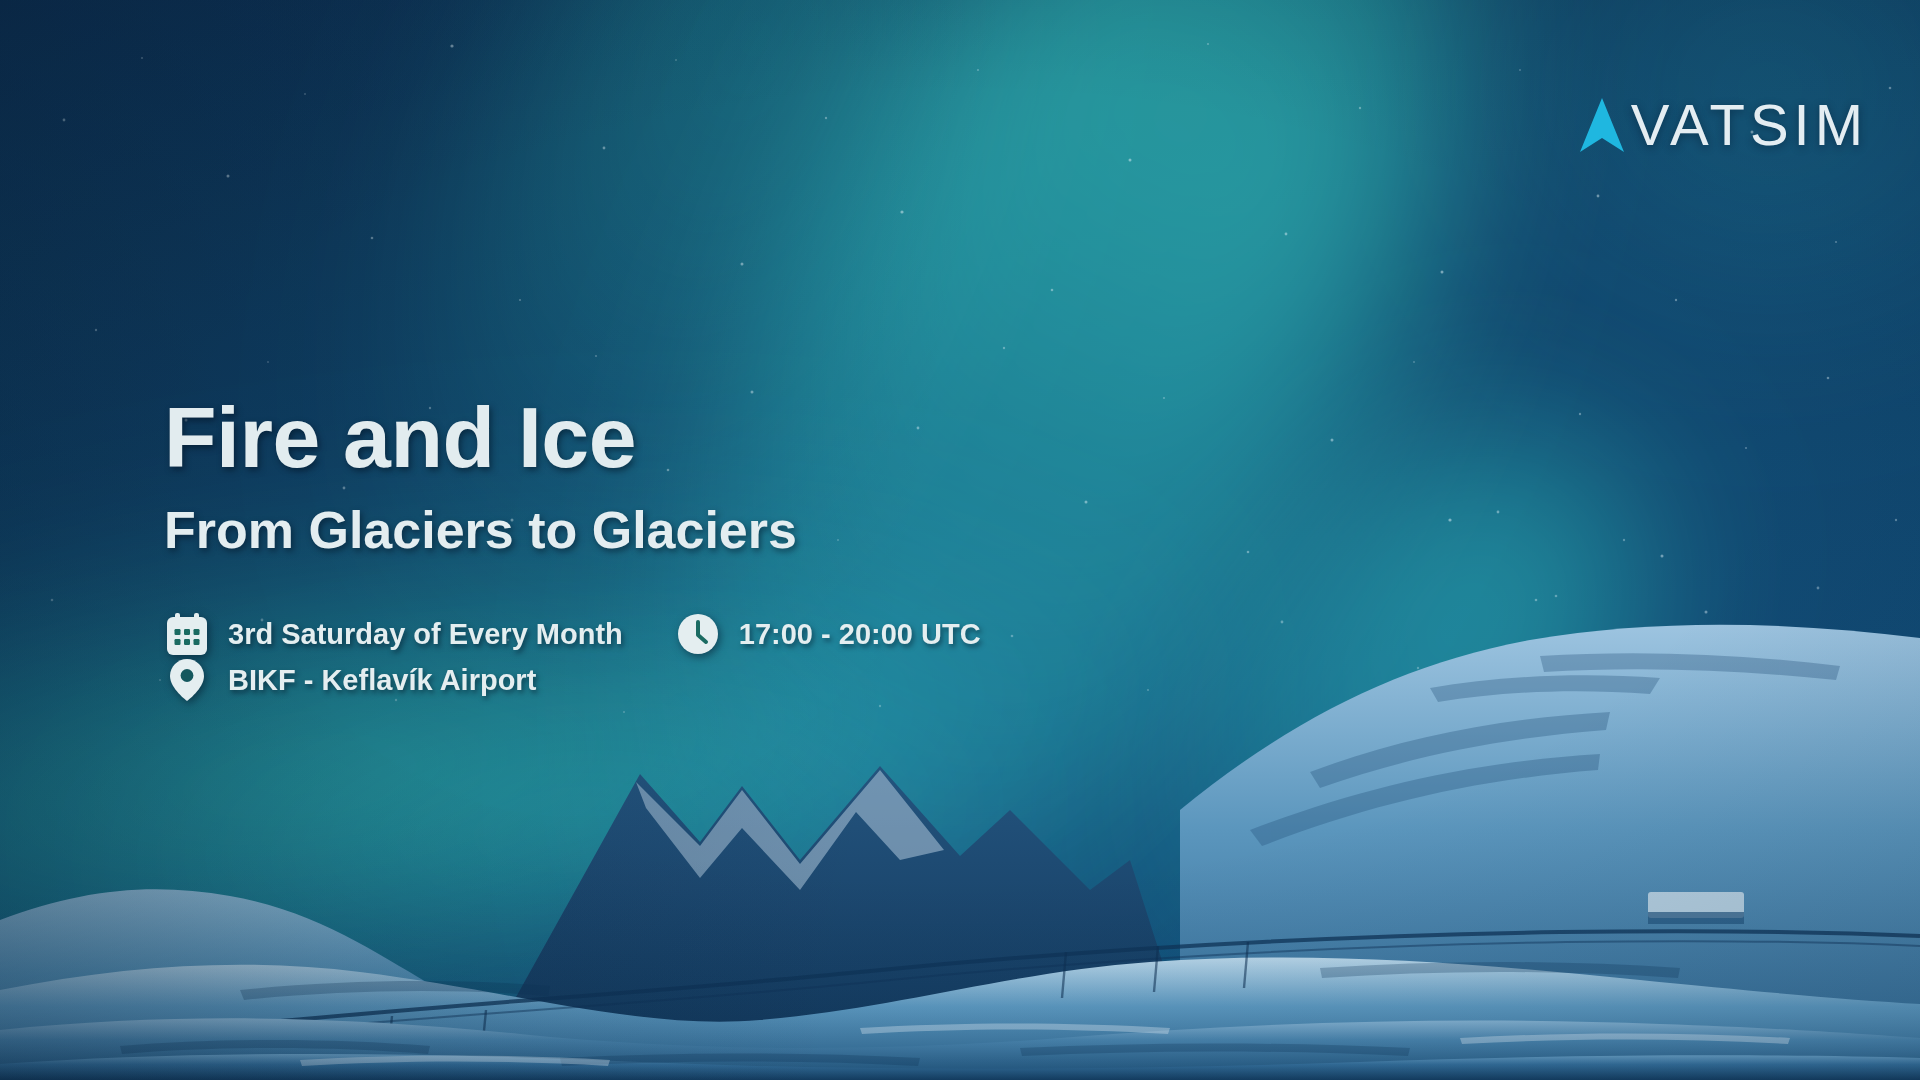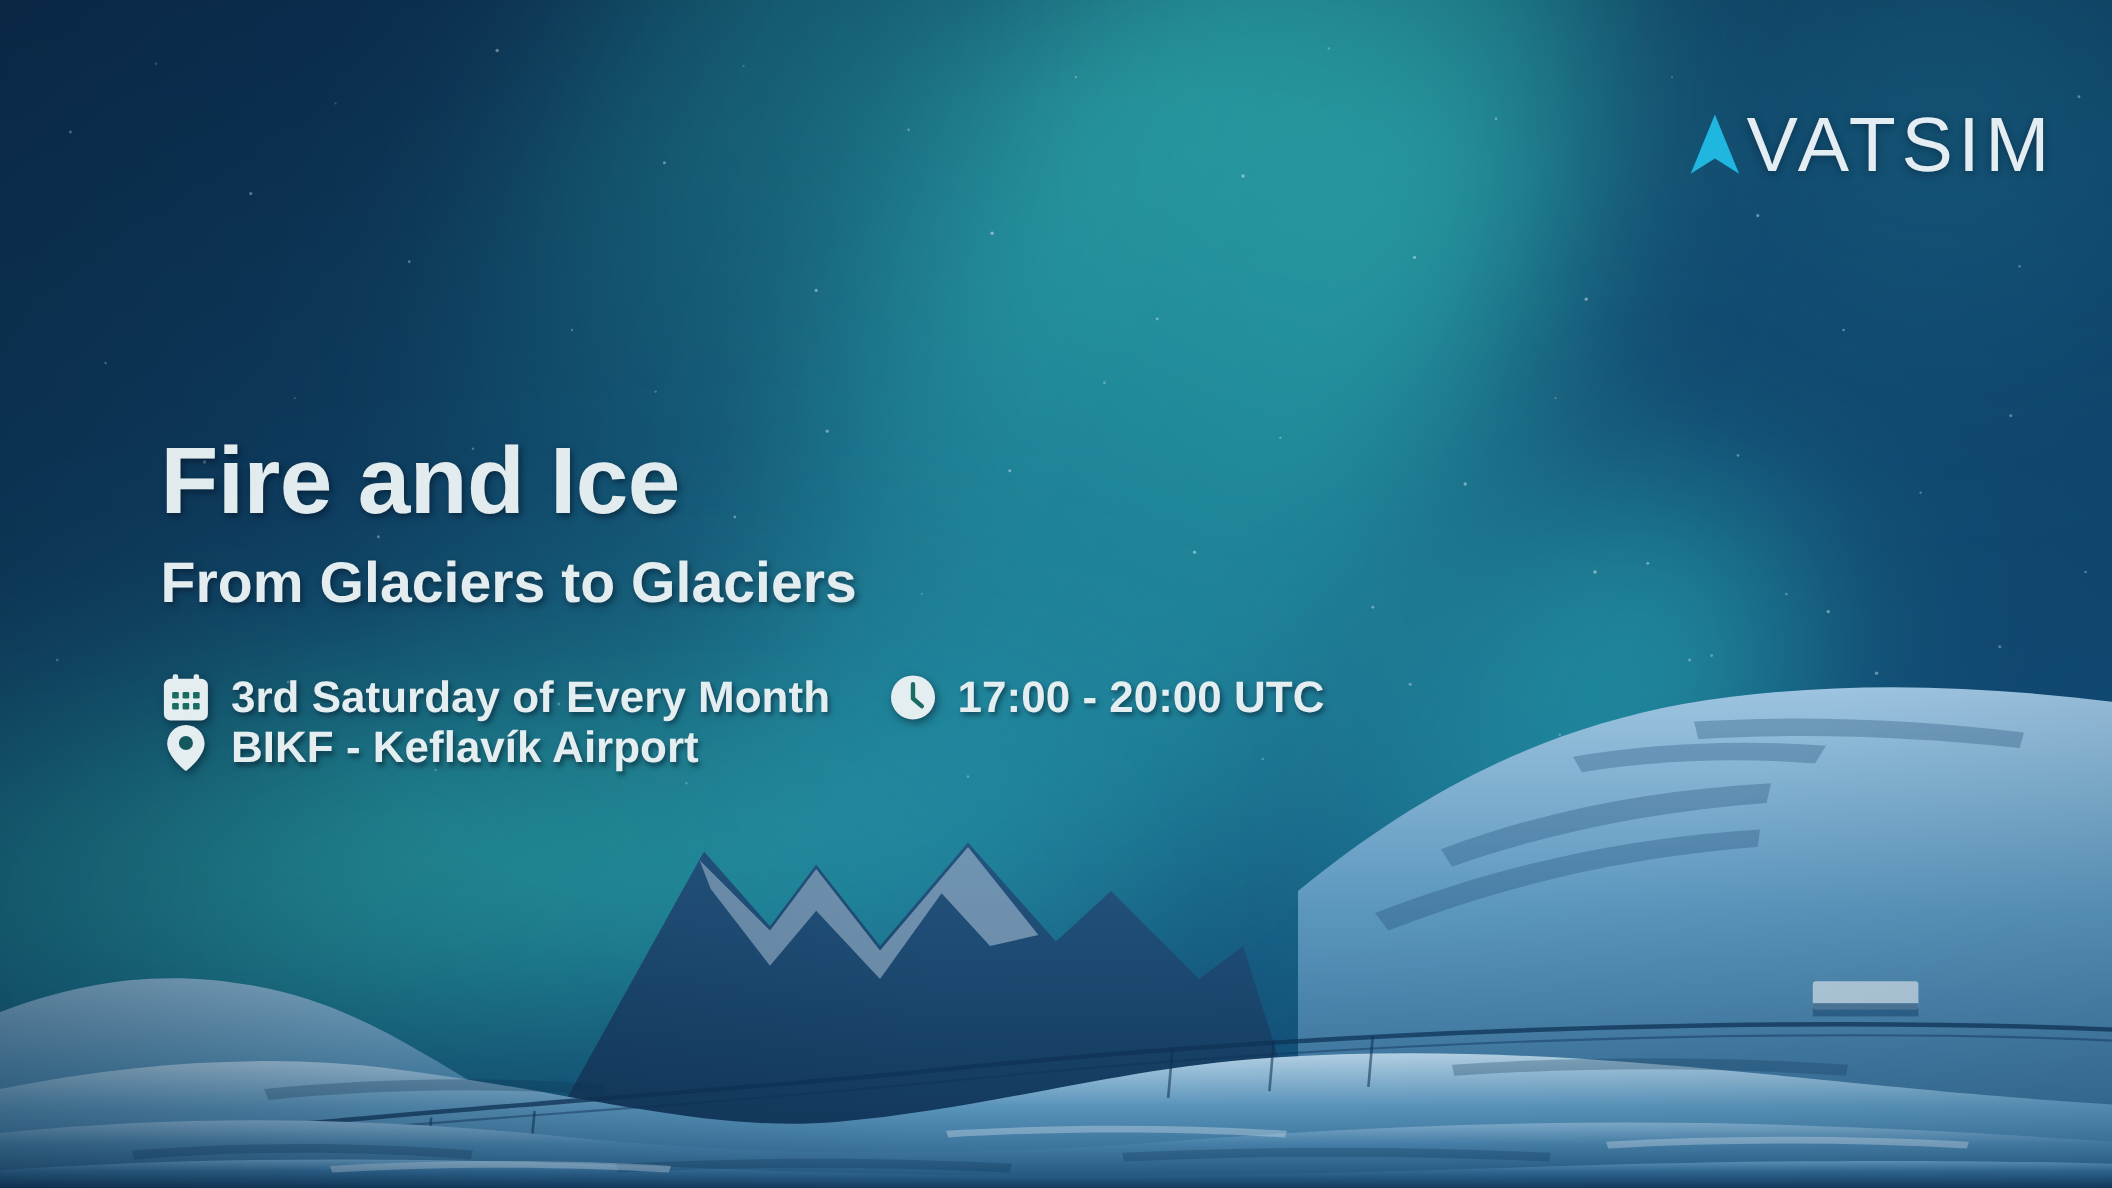--- a/index.html
+++ b/index.html
@@ -191,42 +191,42 @@
     align-items: center;
     gap: 6px;
   }
   .logo-mark {
     display: block;
     width: 46px;
     height: 58px;
     flex: none;
   }
   .logo-vatsim {
-    font-size: 70px;
+    font-size: 58px;
     letter-spacing: 5px;
     color: #e4edf2;
     font-weight: 300;
     white-space: nowrap;
     text-shadow: 0 2px 8px rgba(0,20,40,0.45);
   }
   .logo-region {
     margin-top: 2px;
     margin-right: 1px;
     font-size: 52px;
     letter-spacing: 2.4px;
     color: #e9f1f5;
     font-weight: 400;
     white-space: nowrap;
     text-shadow: 0 2px 8px rgba(0,20,40,0.45);
   }
 
   
   .content {
     position: absolute;
-    left: 146px;
+    left: 164px;
     top: 392px;
     width: 1180px;
   }
   .event-title {
     margin: 0;
     font-size: 86px;
     font-weight: 700;
     letter-spacing: -0.5px;
     color: #e2eceF;
     line-height: 1.06;
@@ -258,21 +258,21 @@
     margin-left: 52px;
   }
   .meta-icon {
     display: block;
     width: 46px;
     height: 46px;
     flex: none;
     filter: drop-shadow(2px 3px 4px rgba(2,16,32,0.5));
   }
   .meta-text {
-    font-size: 40px;
+    font-size: 29px;
     font-weight: 700;
     color: #e4eef0;
     white-space: nowrap;
     text-shadow: 2px 3px 5px rgba(2,16,32,0.5);
   }
 </style>
 </head>
 <body>
 
 <div class="banner">

